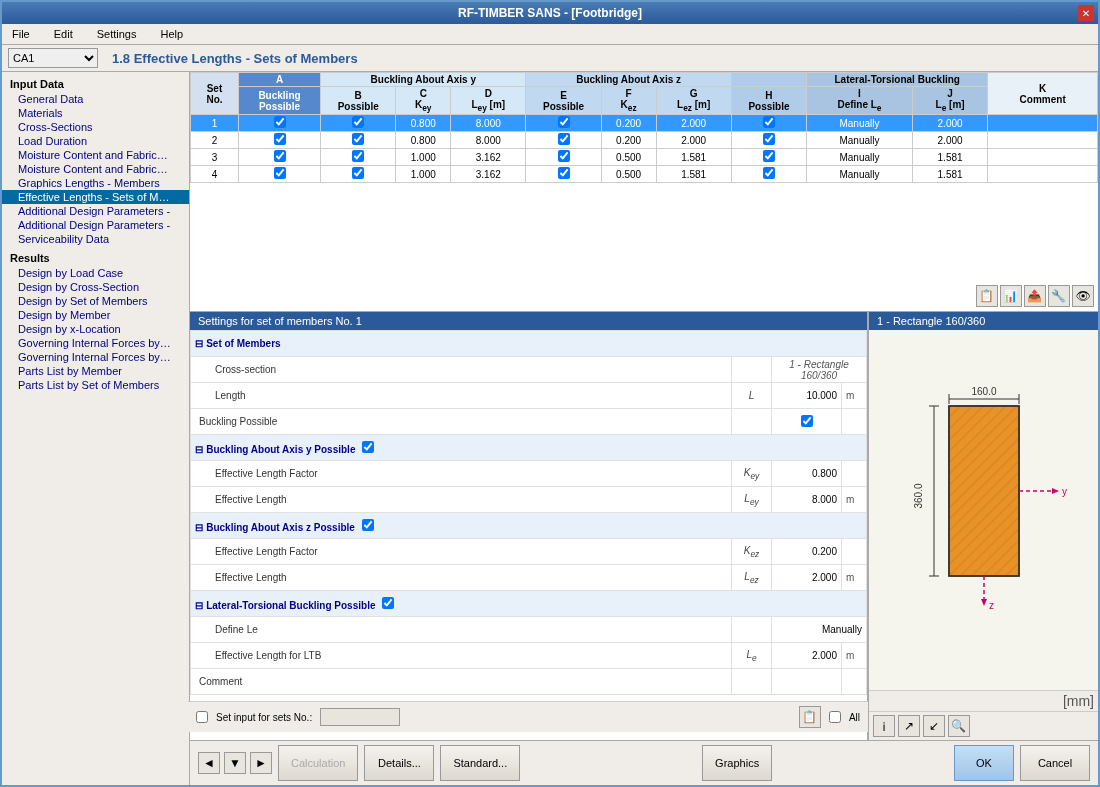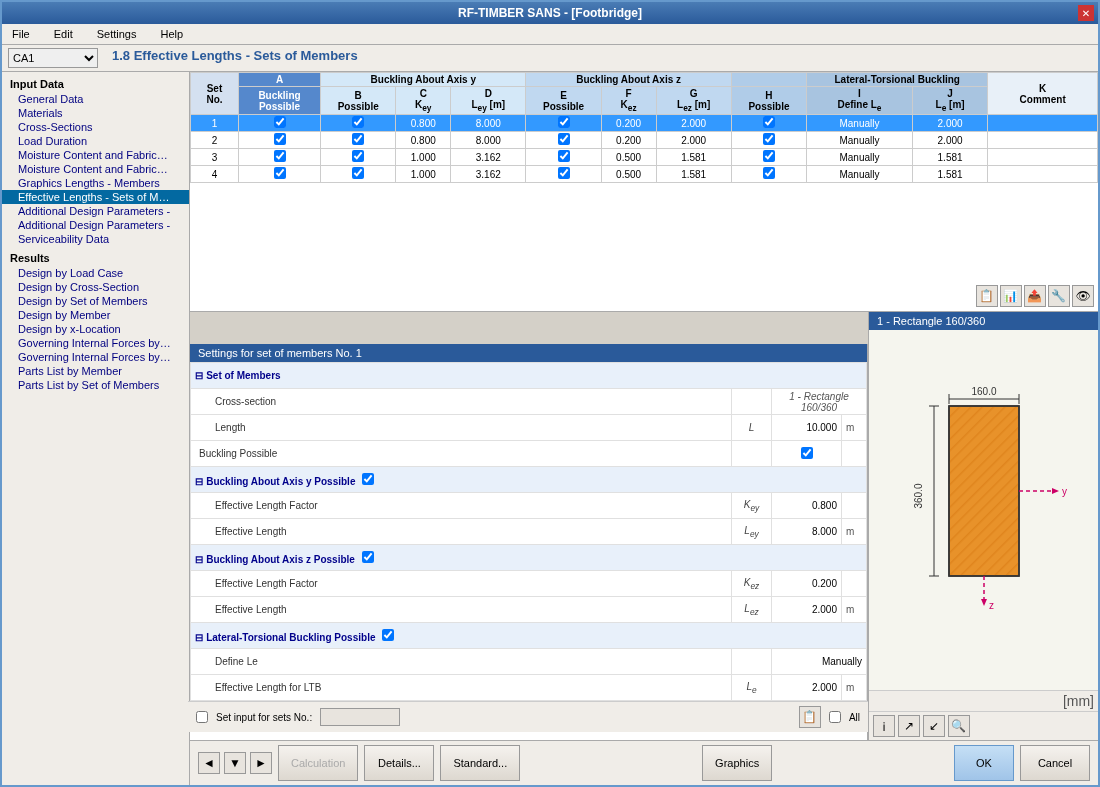--- a/index.html
+++ b/index.html
@@ -40,20 +40,21 @@
       gap: 12px;
     }
     .menu-bar span { cursor: pointer; padding: 2px 6px; }
 
     
     .toolbar-row {
       background: #f0ede8;
       padding: 3px 6px;
       border-bottom: 1px solid #aaa;
       display: flex;
+      align-items: center;
       gap: 6px;
     }
     .combo-box {
       width: 90px;
       height: 20px;
       font-size: 11px;
       border: 1px solid #999;
     }
 
     
@@ -147,21 +148,20 @@
       overflow: hidden;
     }
 
     
     .settings-panel {
       flex: 1;
       background: white;
       overflow-y: auto;
       border-right: 1px solid #aaa;
       font-size: 10px;
-      margin-top: 32px;
     }
     .settings-title {
       background: #2a5a9a;
       color: white;
       padding: 3px 8px;
       font-size: 11px;
     }
     .settings-table {
       width: 100%;
       border-collapse: collapse;

